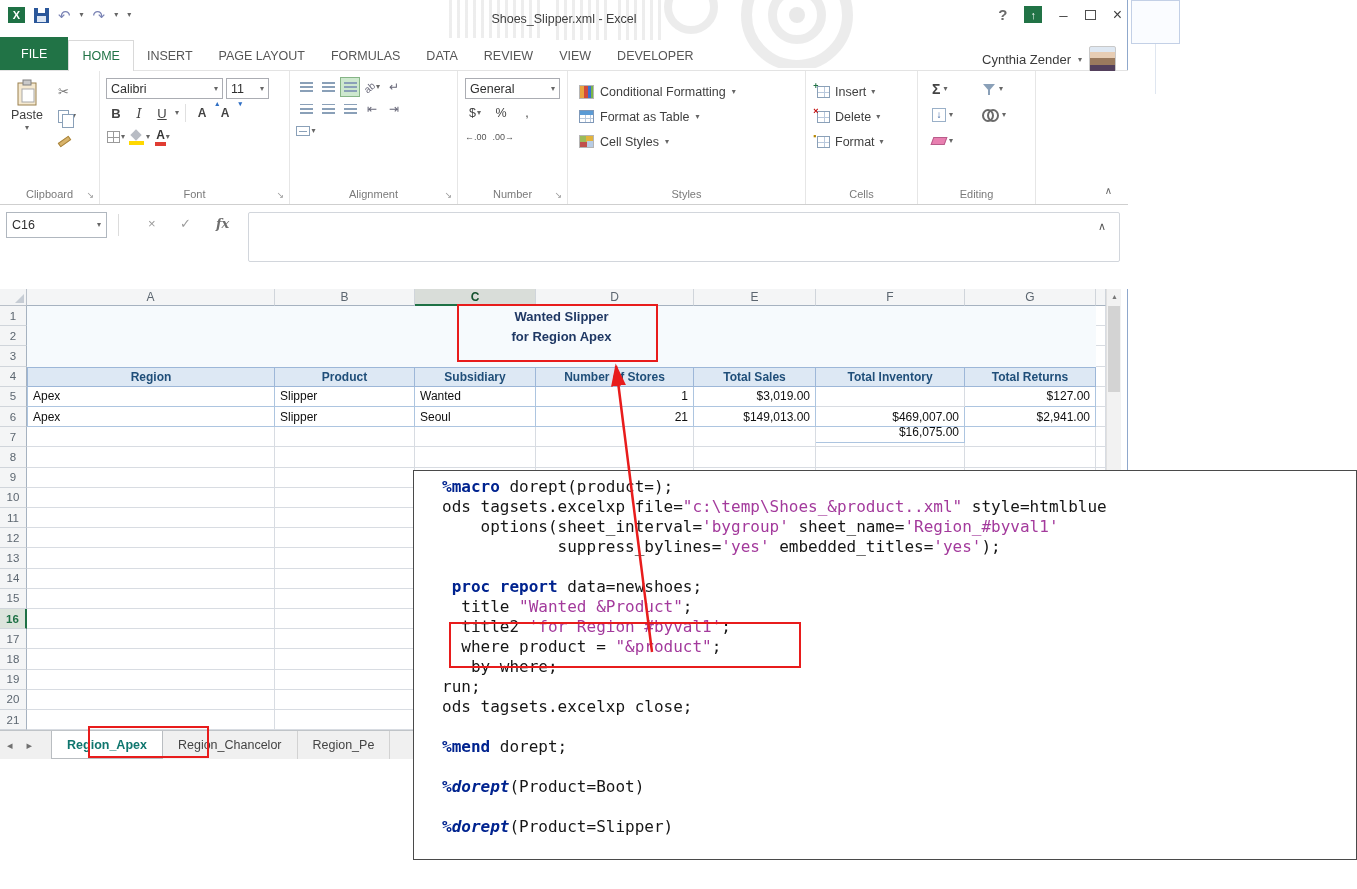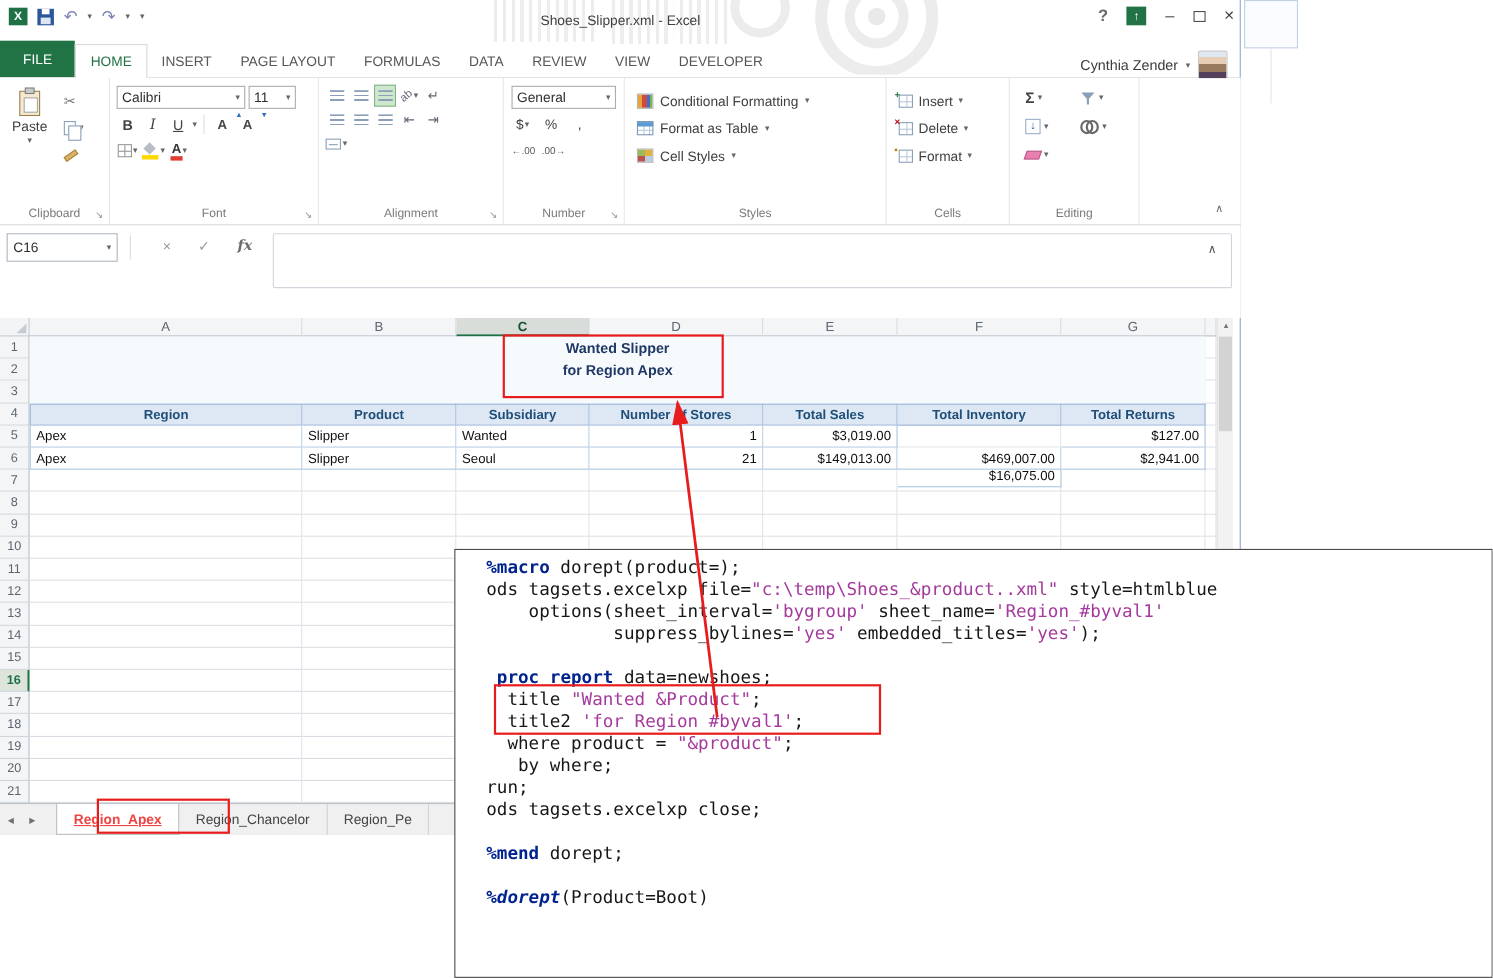--- a/index.html
+++ b/index.html
@@ -161,24 +161,24 @@
   #vscroll .sarrow{position:absolute;left:0;width:15px;height:15px;font-size:7px;color:#777;display:flex;align-items:center;justify-content:center;}
   #vscroll .up{top:0;}
   #vscroll .down{bottom:0;}
   #vscroll .sthumb{position:absolute;left:1px;top:17px;width:12px;height:86px;background:#d3d3d3;}
 
   
   #tabbar{position:absolute;left:0;top:730px;width:1127px;height:29px;background:#f0f0f0;border-top:1px solid #c0c4c8;display:flex;align-items:stretch;}
   #tabbar .nav{font-size:11px;color:#707070;display:flex;align-items:center;padding:0 7px;}
   #sheettabs{display:flex;align-items:stretch;margin-left:12px;}
   .stab{display:flex;align-items:center;padding:0 15px;font-size:12.5px;color:#444;border-right:1px solid #d2d2d2;}
-  .stab.active{background:#fff;color:#ef4444;font-weight:bold;border:1px solid #b9bdc1;border-top:none;text-decoration:underline;}
-
-  
-  #codepanel{position:absolute;left:413px;top:499px;width:944px;height:390px;background:#fff;border:1px solid #4a4a4a;z-index:60;padding:6px 0 0 28px;}
+  .stab.active{background:#fff;color:#0f766e;font-weight:bold;border:1px solid #b9bdc1;border-top:none;}
+
+  
+  #codepanel{position:absolute;left:413px;top:470px;width:944px;height:390px;background:#fff;border:1px solid #4a4a4a;z-index:60;padding:6px 0 0 28px;}
   .cline{height:20px;line-height:20px;font-family:"DejaVu Sans Mono",monospace;font-size:16px;white-space:pre;}
   .tk-kw{color:#00238f;font-weight:bold;}
   .tk-kwi{color:#00238f;font-weight:bold;font-style:italic;}
   .tk-st{color:#a33a9c;}
   .tk-pl{color:#161616;}
 
   
   .ann{position:absolute;border:2px solid #e81c1c;z-index:120;background:transparent;}
   #ann-title{left:457px;top:304px;width:201px;height:58px;}
   #ann-tab{left:88px;top:726px;width:121px;height:32px;}
@@ -728,20 +728,21 @@
         <div class="cline"><span class="tk-pl">  title2 </span><span class="tk-st">'for Region #byval1'</span><span class="tk-pl">;</span></div>
         <div class="cline"><span class="tk-pl">  where product = </span><span class="tk-st">"&amp;product"</span><span class="tk-pl">;</span></div>
         <div class="cline"><span class="tk-pl">   by where;</span></div>
         <div class="cline"><span class="tk-pl">run;</span></div>
         <div class="cline"><span class="tk-pl">ods tagsets.excelxp close;</span></div>
         <div class="cline">&nbsp;</div>
         <div class="cline"><span class="tk-kw">%mend</span><span class="tk-pl"> dorept;</span></div>
         <div class="cline">&nbsp;</div>
         <div class="cline"><span class="tk-kwi">%dorept</span><span class="tk-pl">(Product=Boot)</span></div>
         <div class="cline">&nbsp;</div>
+        <div class="cline"><span class="tk-kwi">%dorept</span><span class="tk-pl">(Product=Slipper)</span></div>
       </div>
   </div>
 
   <div class="ann" id="ann-title"></div>
   <div class="ann" id="ann-tab"></div>
   <div class="ann" id="ann-code"></div>
 
   <svg id="arrow" width="1357" height="889" viewBox="0 0 1357 889">
     <defs>
       <marker id="ah" markerWidth="10" markerHeight="8" refX="8" refY="3" orient="auto">

